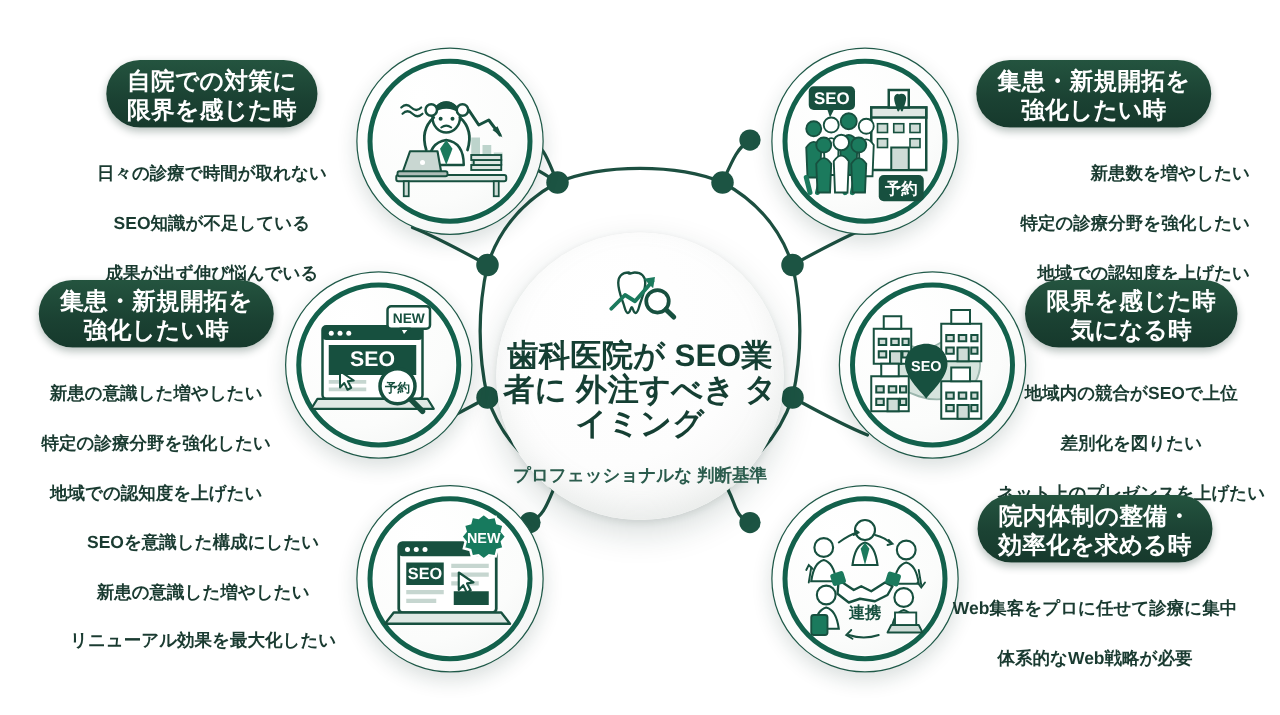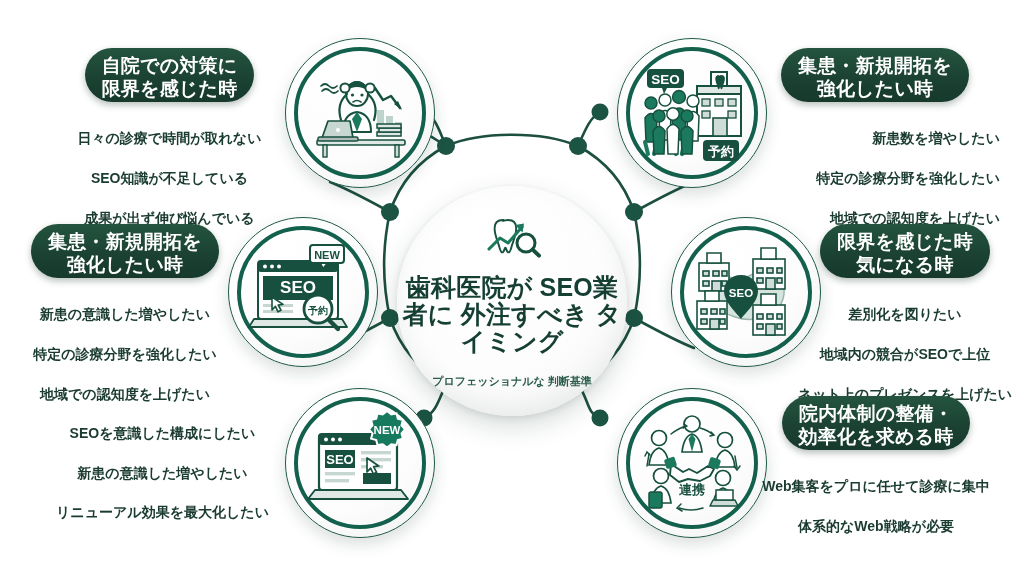--- a/index.html
+++ b/index.html
@@ -27,21 +27,21 @@
     text-align:center;
     gap:12px;
   }
   .hub-icon{width:74px;height:46px;margin-bottom:2px;}
   .hub-title{
     font-size:25px;line-height:1.07;font-weight:700;letter-spacing:.2px;
     color:#153f33;
     text-shadow:0 1px 0 rgba(255,255,255,.6);
   }
   .hub-sub{
-    margin-top:7px;font-size:11px;line-height:1.28;font-weight:700;color:#2b5c4d;text-align:right;
+    margin-top:7px;font-size:14px;line-height:1.28;font-weight:700;color:#2b5c4d;text-align:right;
   }
 
   
   .node{position:absolute;width:150px;height:150px;}
   .node .ring-outer{
     position:absolute;inset:0;border-radius:50%;
     border:1.6px solid #1f5948;
     background:radial-gradient(circle at 34% 26%, #ffffff 0%, #fbfcfb 58%, #eef0ef 100%);
     box-shadow:0 6px 16px rgba(20,50,42,.16);
   }
@@ -462,22 +462,22 @@
       <div>新患の意識した増やしたい</div>
       <div>特定の診療分野を強化したい</div>
       <div>地域での認知度を上げたい</div>
     </div>
   </div>
 
   <div class="block ta-c" style="left:793px;top:224px;width:224px;">
     <div class="pill">限界を感じた時
 気になる時</div>
     <div class="desc">
+      <div>地域内の競合がSEOで上位</div>
       <div>差別化を図りたい</div>
-      <div>地域内の競合がSEOで上位</div>
       <div>ネット上のプレゼンスを上げたい</div>
     </div>
   </div>
 
   <div class="block ta-c" style="left:40px;top:396px;width:245px;">
     <div class="desc">
       <div>SEOを意識した構成にしたい</div>
       <div>新患の意識した増やしたい</div>
       <div>リニューアル効果を最大化したい</div>
     </div>

